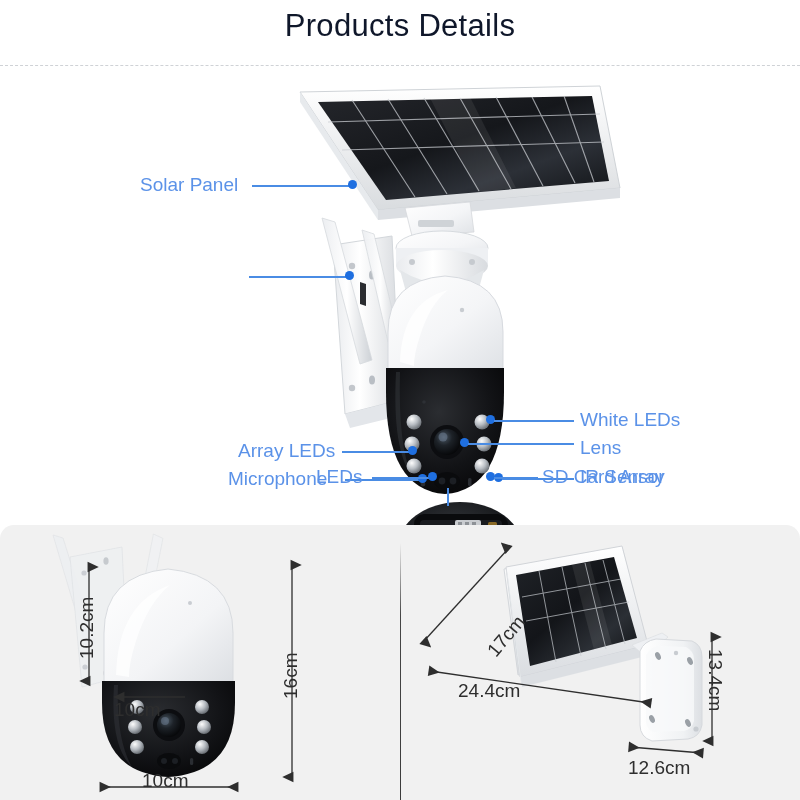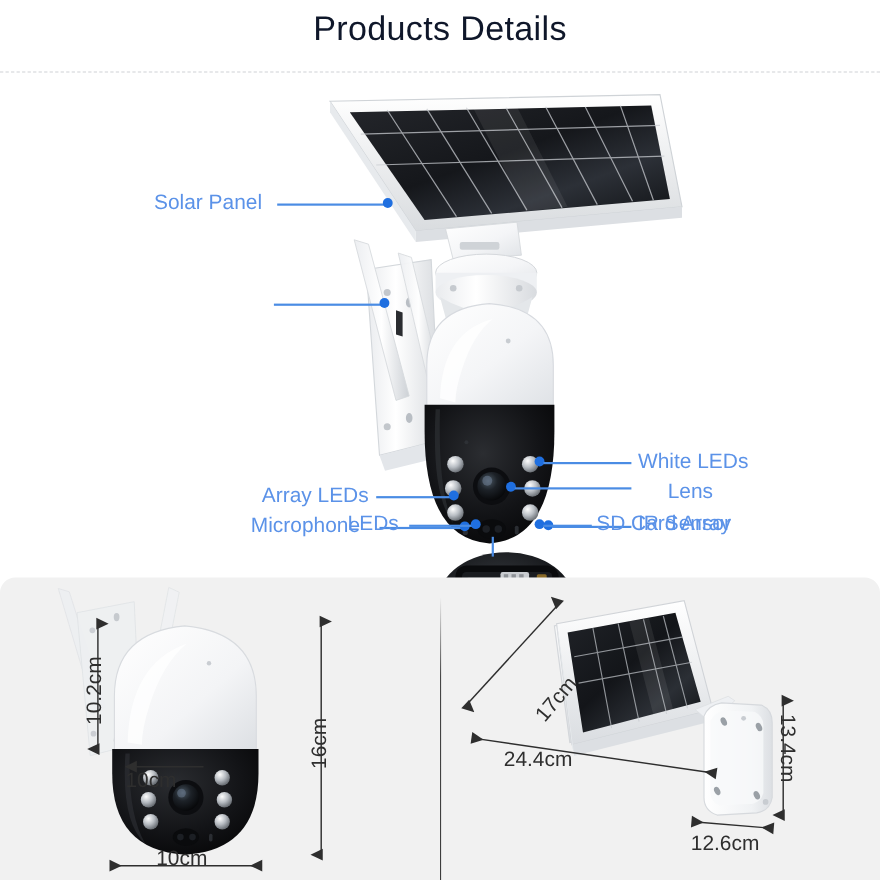--- a/index.html
+++ b/index.html
@@ -266,21 +266,21 @@
     <div class="callout-label left" style="left:228px; top:398px;">Microphone</div>
     <div class="leader" style="left:345px; top:409px; width:77px;"></div>
     <div class="dot" style="left:418px; top:404px;"></div>
 
     <div class="dot" style="left:486px; top:345px;"></div>
     <div class="leader" style="left:494px; top:350px; width:80px;"></div>
     <div class="callout-label right" style="left:580px; top:339px;">White LEDs</div>
 
     <div class="dot" style="left:460px; top:368px;"></div>
     <div class="leader" style="left:468px; top:373px; width:106px;"></div>
-    <div class="callout-label right" style="left:580px; top:367px;margin-left:27px;">Lens</div>
+    <div class="callout-label right" style="left:580px; top:367px;">Lens</div>
 
     <div class="dot" style="left:494px; top:403px;"></div>
     <div class="leader" style="left:502px; top:408px; width:72px;"></div>
     <div class="callout-label right" style="left:580px; top:396px;">IR Sensor</div>
 
     <div class="leader-v" style="left:447px; top:418px; height:18px;"></div>
 
     <div class="callout-label left" style="left:316px; top:396px;">LEDs</div>
     <div class="leader" style="left:372px; top:407px; width:60px;"></div>
     <div class="dot" style="left:428px; top:402px;"></div>

